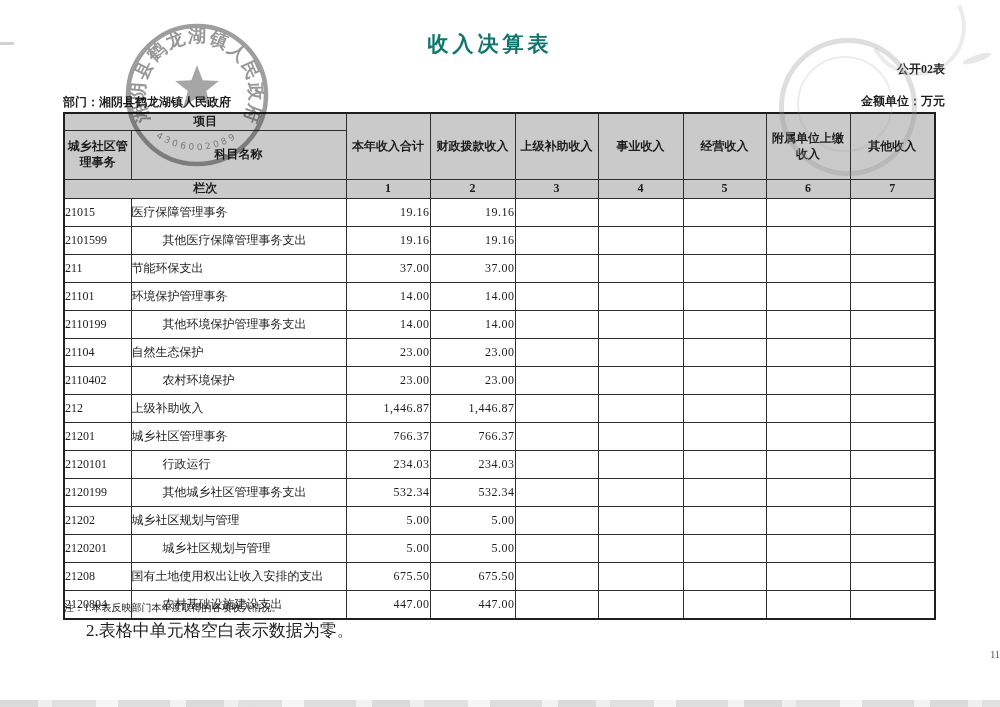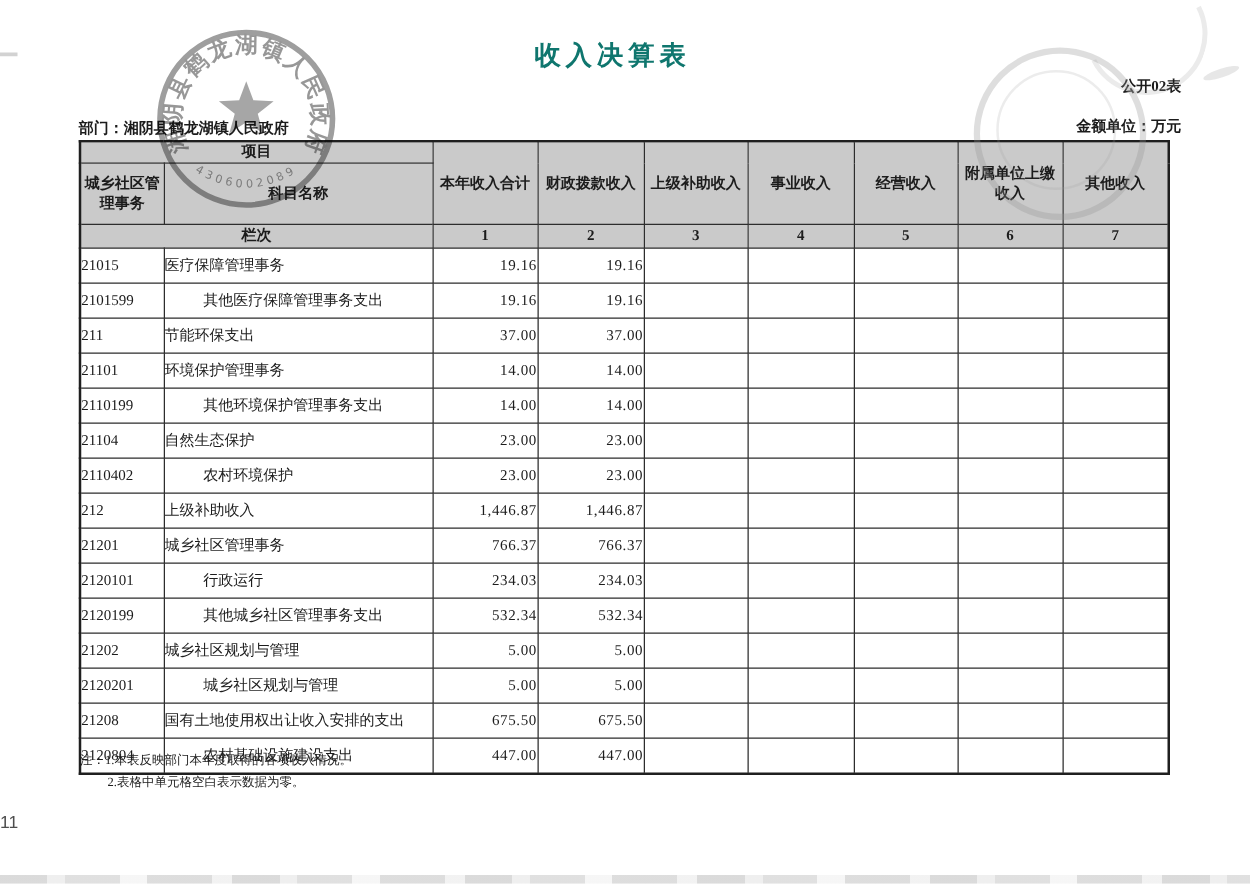--- a/index.html
+++ b/index.html
@@ -27,23 +27,23 @@
   tr.h1 th{height:16px;font-weight:600;}
   tr.h2 th{height:48px;text-align:center;vertical-align:middle;font-weight:600;}
   tr.h1 th[rowspan]{font-weight:600;text-align:center;vertical-align:middle;}
   tr.h3 th{height:18px;text-align:center;font-weight:600;font-size:12px;}
   tbody td{height:27px;background:#fff;}
   td.code{text-align:left;padding-left:8px;}
   td.name{text-align:left;padding-left:6px;margin-top:20px;}
   td.name.indent{padding-left:31px;}
   td.num{text-align:right;padding-right:4px;letter-spacing:0.5px;}
   .note1{top:601px;left:64px;font-size:10px;}
-  .note2{top:619px;left:86px;font-size:10px;}
-  .pageno{top:649px;left:0;right:0;text-align:left;font-size:14px;color:#4e4e4e;
-    font-family:Liberation Sans, sans-serif;}
+  .note2{top:619px;left:86px;font-size:17px;}
+  .pageno{top:649px;left:0;right:0;text-align:right;font-size:10px;color:#4e4e4e;
+    font-family:Liberation Serif, serif;}
   
   .seal{left:124px;top:22px;mix-blend-mode:multiply;opacity:0.85;}
   
   .bleed-ring{
     left:779px;top:38px;width:128px;height:128px;border-radius:50%;
     border:5px solid rgba(145,145,145,0.30);
   }
   .bleed-ring2{
     left:797px;top:56px;width:92px;height:92px;border-radius:50%;
     border:2px solid rgba(160,160,160,0.20);

